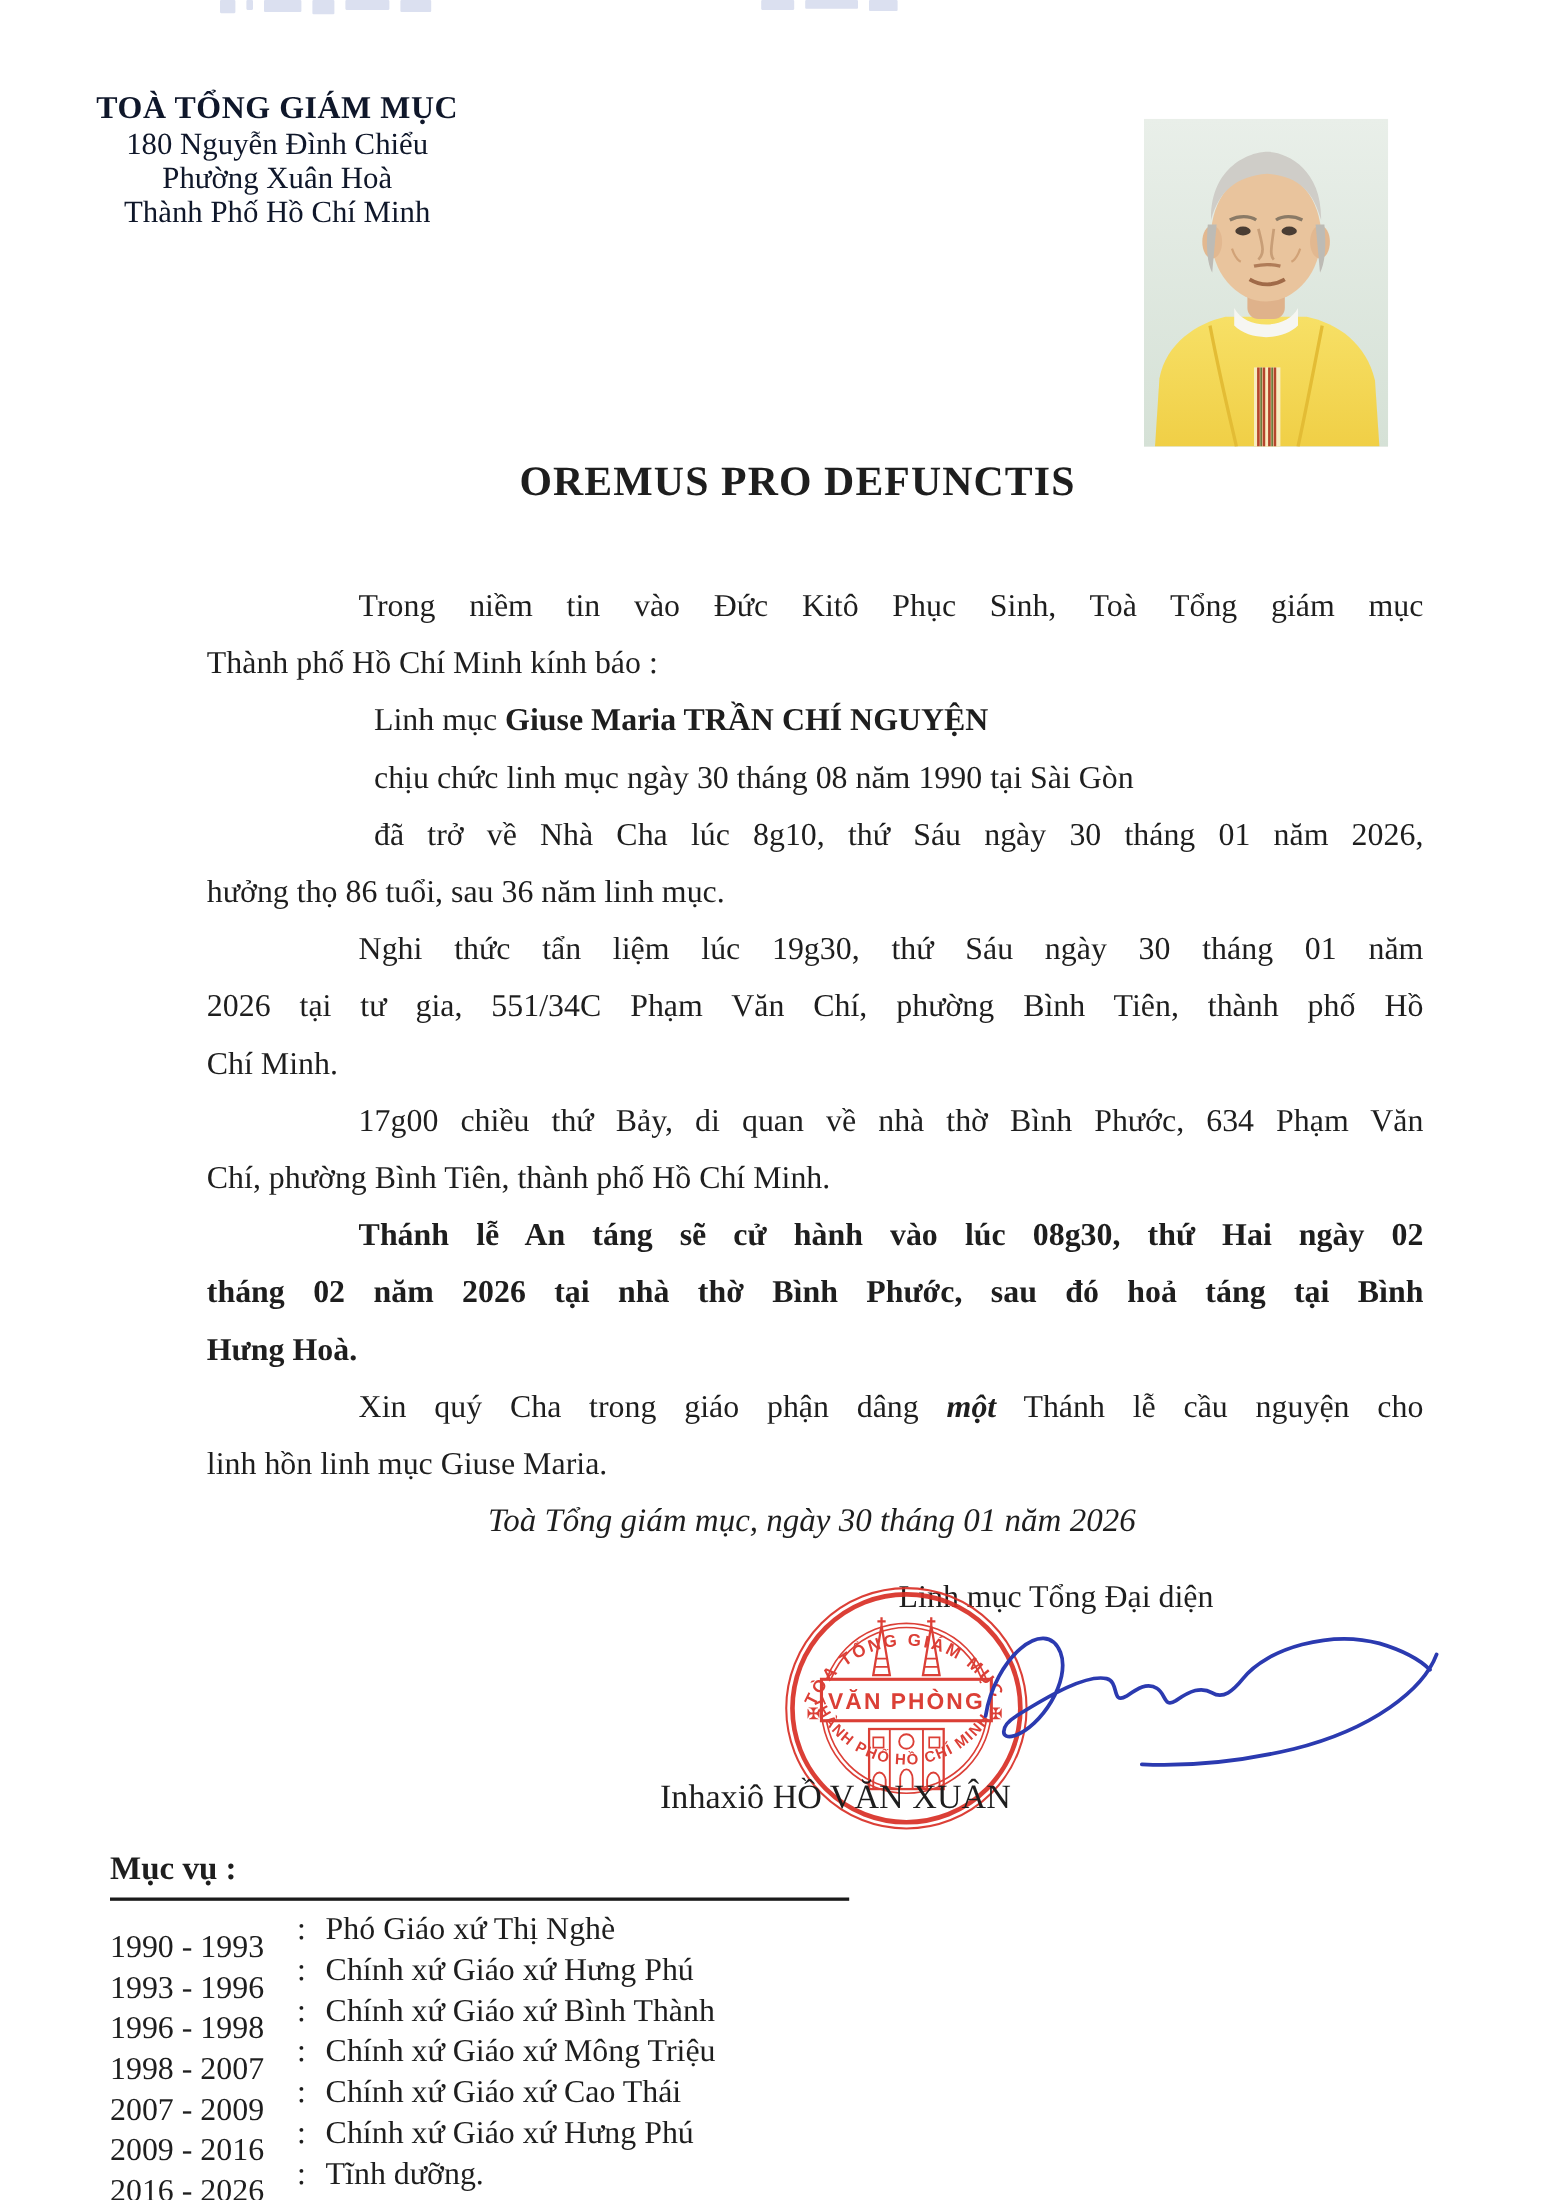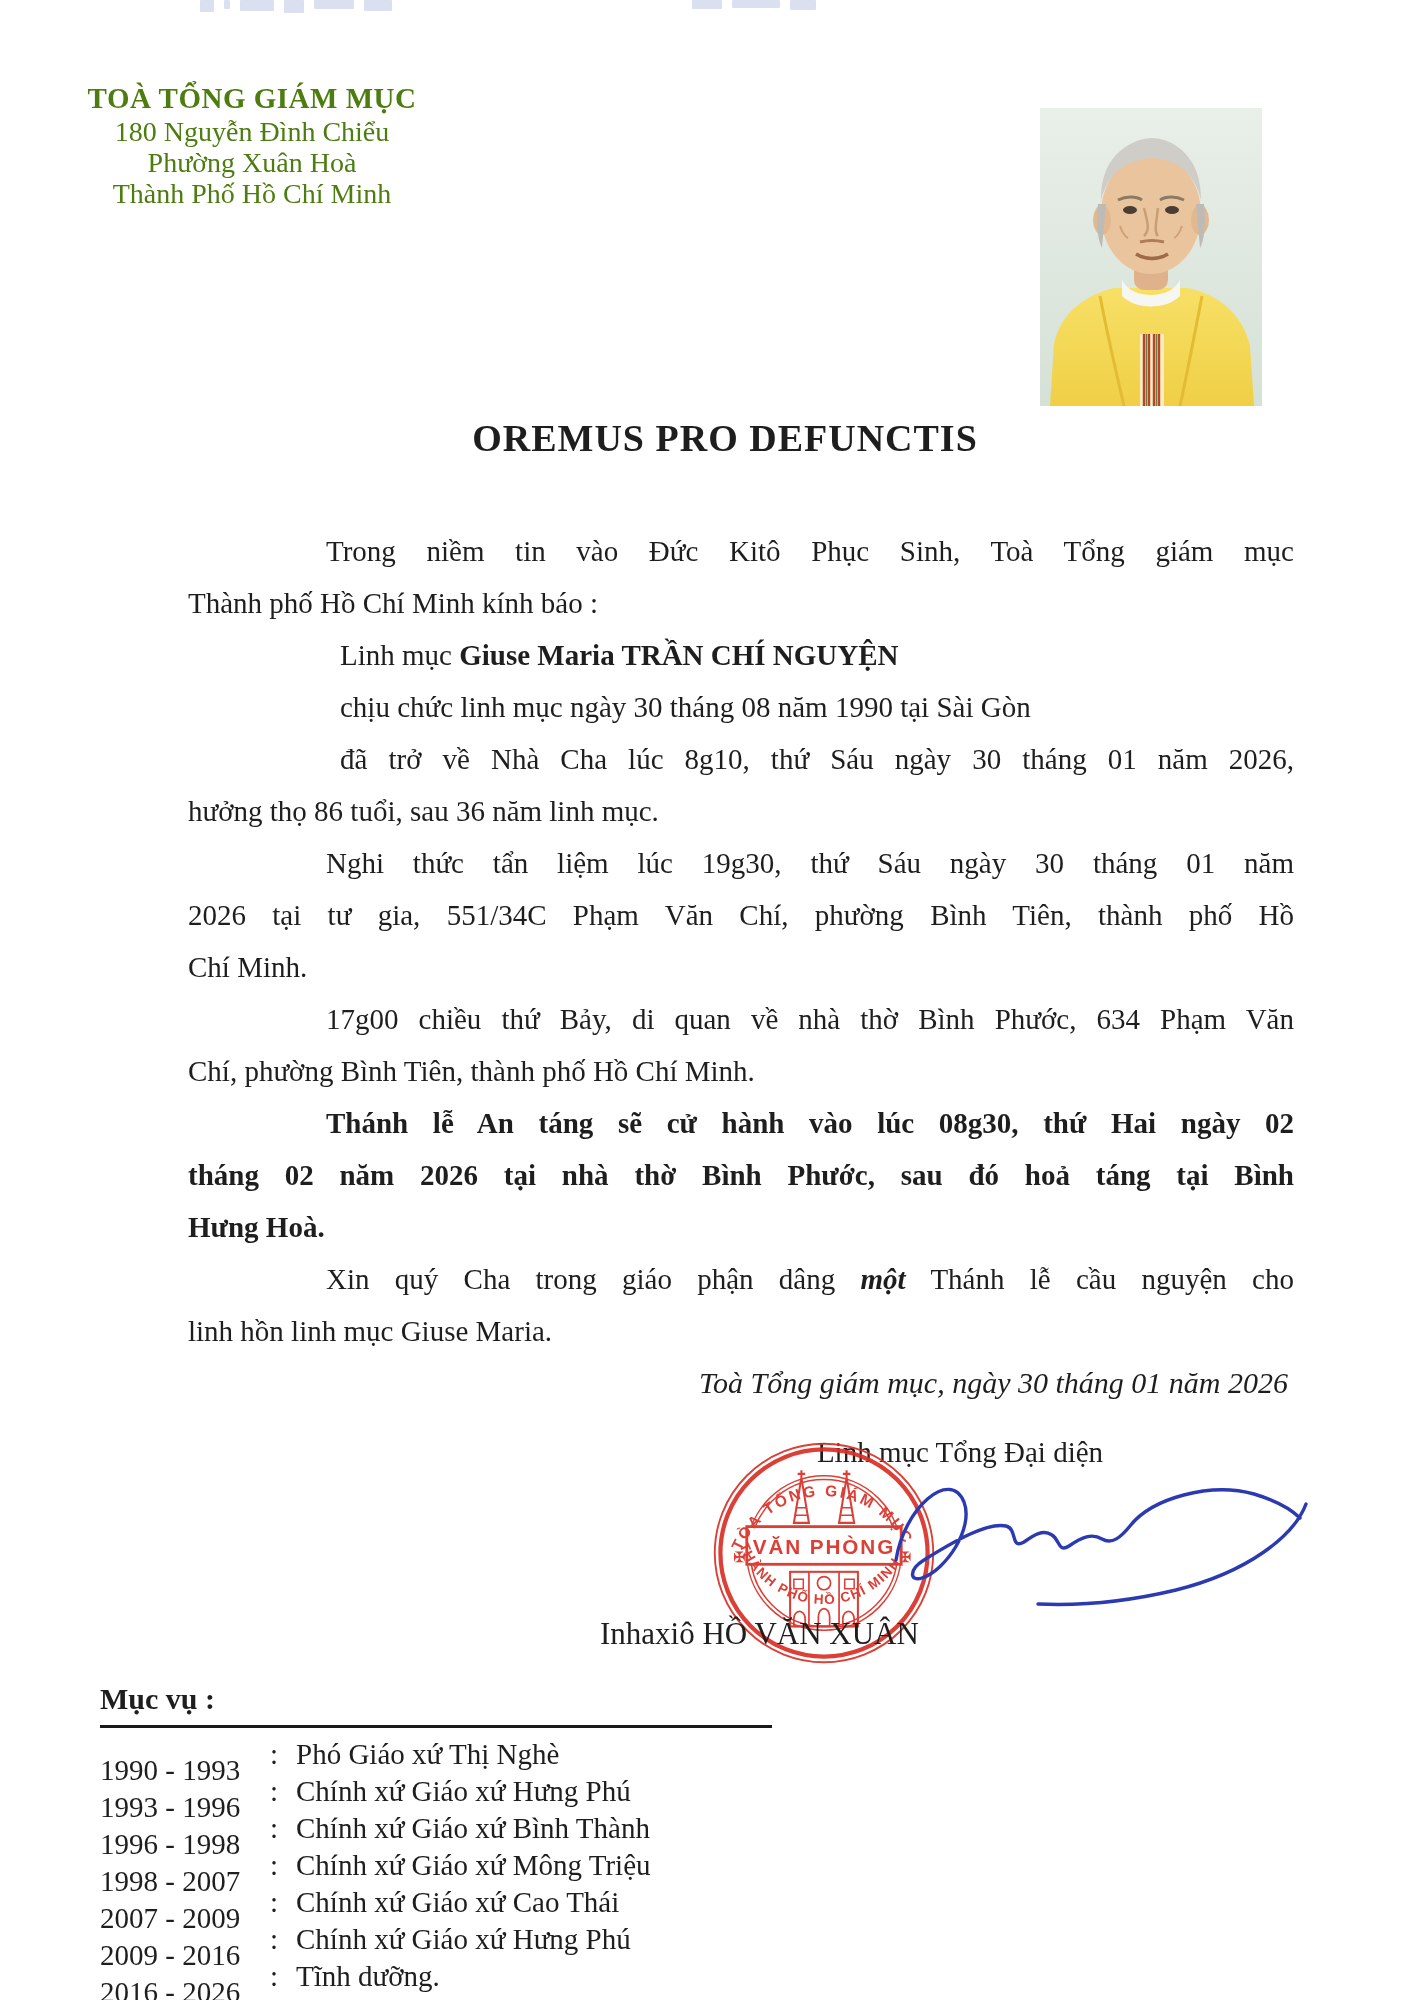--- a/index.html
+++ b/index.html
@@ -6,40 +6,40 @@
   #page{
     position:relative;width:1420px;height:2000px;background:#ffffff;
     font-family:"Liberation Serif","DejaVu Serif",serif;color:#1e1e1e;overflow:hidden;
     margin:0 auto;
   }
   
   .artifact{position:absolute;top:0;display:flex;gap:10px;}
   .artifact i{display:block;background:#dbe0f0;border-radius:1px;}
 
   
-  #letterhead{position:absolute;left:62px;top:80px;width:380px;text-align:center;color:#4d7c0f;}
+  #letterhead{position:absolute;left:62px;top:80px;width:380px;text-align:center;color:#0f172a;}
   #letterhead .org{font-size:29px;font-weight:bold;letter-spacing:.5px;line-height:36px;}
   #letterhead .addr{font-size:28px;line-height:31px;font-weight:500;}
 
   
   #photo{position:absolute;left:1040px;top:108px;width:222px;height:298px;box-shadow:0 0 0 1px #d8ded6 inset;}
 
   
   #doc-title{position:absolute;left:172px;top:416px;width:1106px;text-align:center;
     font-size:38px;font-weight:bold;letter-spacing:1px;}
 
   
   #body{position:absolute;left:188px;top:525px;width:1106px;font-size:29px;}
   #body .ln{height:52px;line-height:52px;white-space:nowrap;}
   .ind{padding-left:138px;}
   .ind2{padding-left:152px;}
   .just{text-align:justify;text-align-last:justify;white-space:normal !important;}
   .b{font-weight:bold;}
   .bi{font-weight:bold;font-style:italic;}
-  .dateline{font-style:italic;text-align:right;padding-right:6px;font-size:30px;}
+  .dateline{font-style:italic;text-align:center;padding-right:6px;font-size:30px;}
 
   
   #role{position:absolute;left:620px;top:1436px;width:680px;text-align:center;font-size:29px;}
   #seal{position:absolute;left:704px;top:1440px;width:240px;height:226px;opacity:.92;}
   #signature{position:absolute;left:838px;top:1438px;width:492px;height:200px;}
   #signer{position:absolute;left:600px;top:1616px;width:680px;text-align:left;font-size:31px;}
 
   
   #ministry{position:absolute;left:100px;top:1682px;width:1220px;font-size:29px;}
   #ministry .head{font-weight:bold;font-size:30px;}

